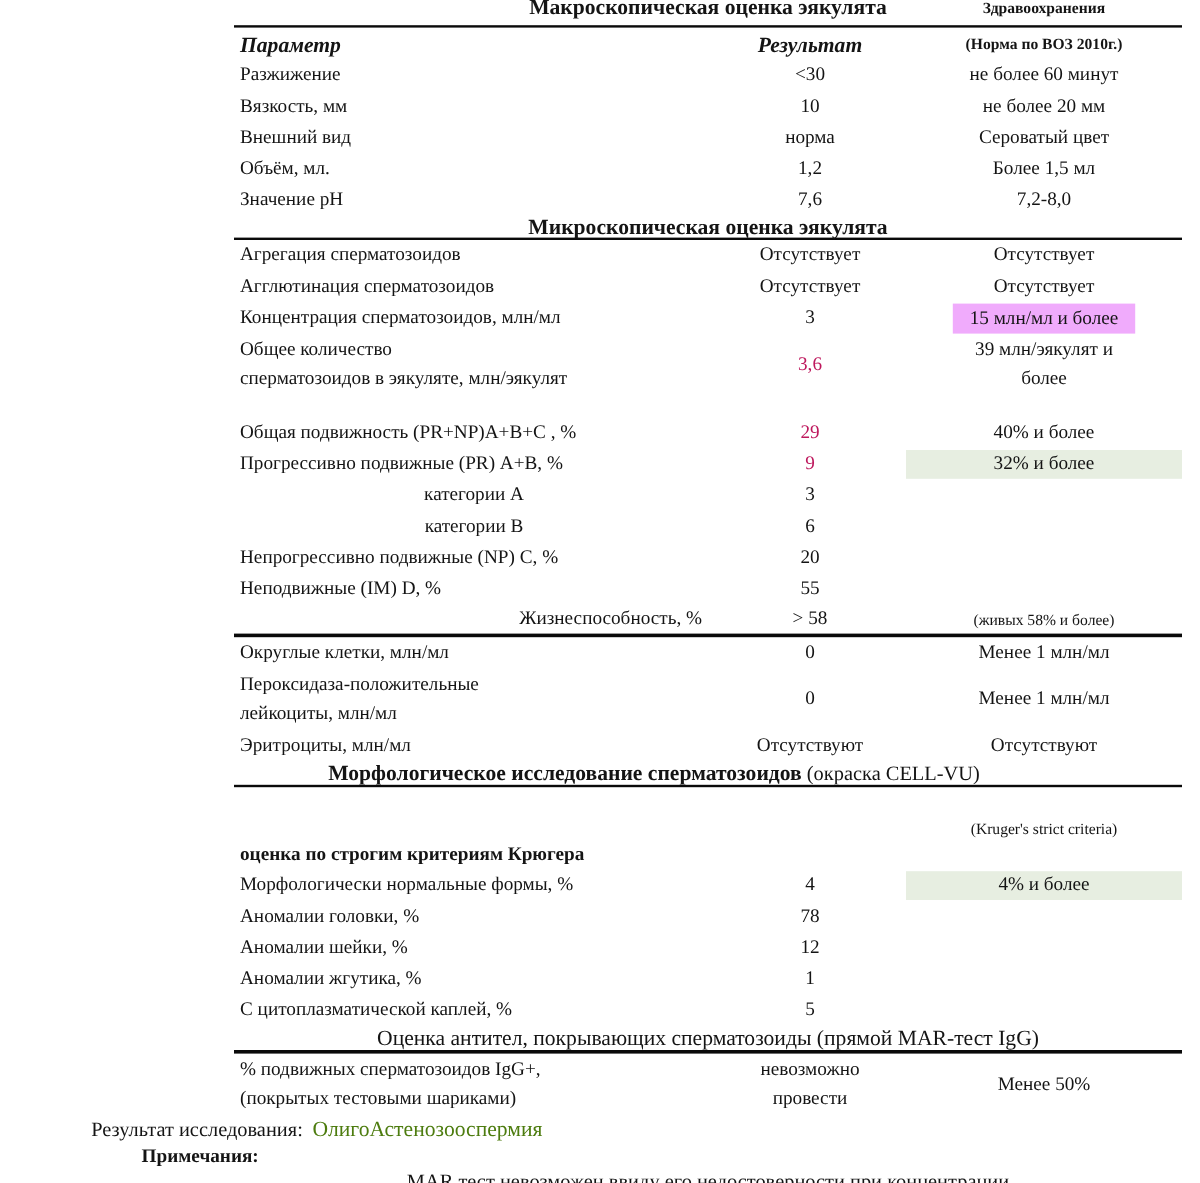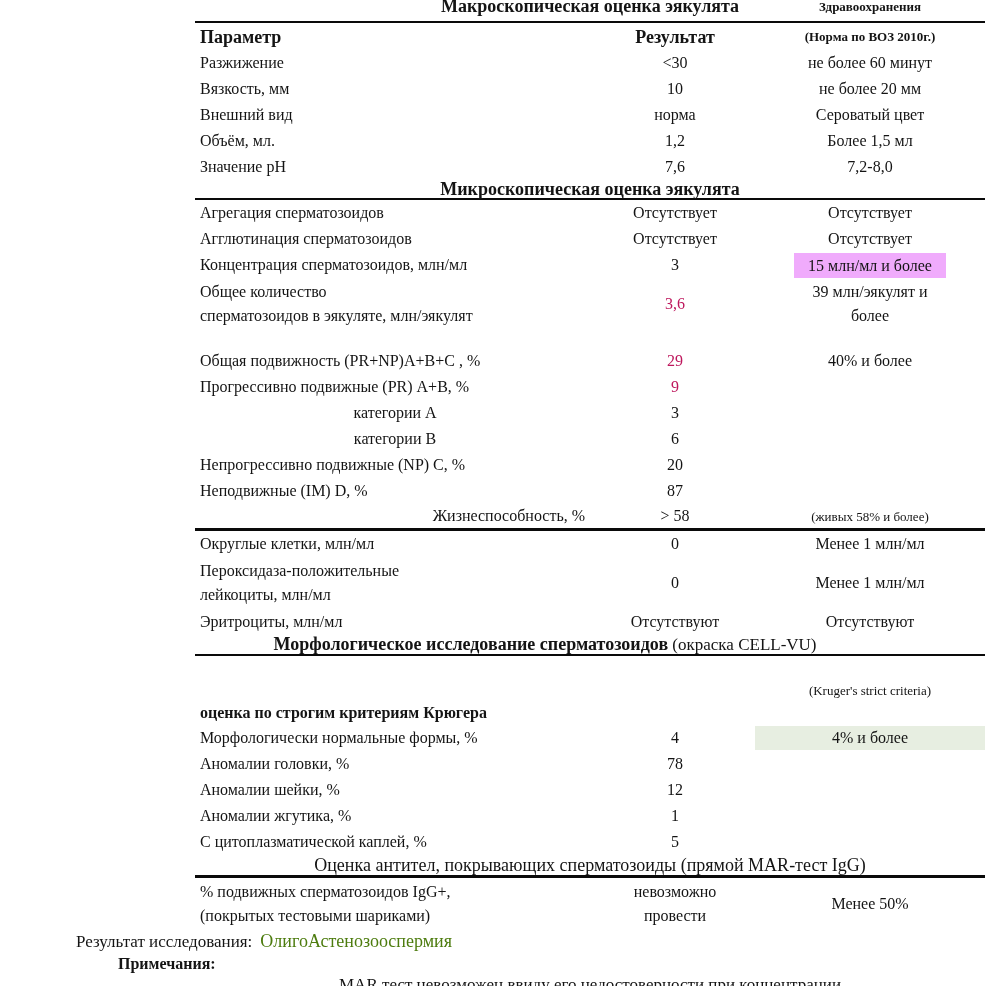--- a/index.html
+++ b/index.html
@@ -19,21 +19,21 @@
   .row.colhead{min-height:27px;}
   .row.tall{min-height:52px;}
   .row.short{min-height:24px;}
   .c{white-space:pre-line;line-height:24px;}
   .p{text-align:left;padding-left:5px;}
   .r{text-align:center;}
   .n{text-align:center;}
   .pc{text-align:center;padding-left:0;}
   .pr{text-align:right;padding-right:10px;}
   .bold{font-weight:bold;}
-  .fs18{font-size:18px;}
+  .fs18{font-size:18px;font-style:italic;}
   .small{font-size:13px;line-height:15px;}
   .blue{color:#be185d;}
   .hl{background:#e7eee1;}
   .hl-pill{display:inline-block;background:#f0abfc;padding:1px 14px;line-height:23px;}
   .sec-title{min-height:18px;line-height:18px;text-align:center;font-weight:bold;font-size:18px;}
   .morph-title{min-height:18px;line-height:19px;text-align:center;padding-right:90px;font-size:18px;}
   .morph-title .tail{font-weight:normal;font-size:17px;}
   .mar-title{min-height:19px;line-height:20px;text-align:center;font-weight:normal;font-size:18px;}
   .gap{height:18px;}
   
@@ -116,39 +116,40 @@
     <div class="gap"></div>
 
     <div class="row">
       <div class="c p">Общая подвижность (PR+NP)A+B+C , %</div>
       <div class="c r blue">29</div>
       <div class="c n">40% и более</div>
     </div>
     <div class="row">
       <div class="c p">Прогрессивно подвижные (PR) A+B, %</div>
       <div class="c r blue">9</div>
+      <div class="c n hl">32% и более</div>
     </div>
     <div class="row">
       <div class="c p pc">категории A</div>
       <div class="c r">3</div>
       <div class="c n"></div>
     </div>
     <div class="row">
       <div class="c p pc">категории B</div>
       <div class="c r">6</div>
       <div class="c n"></div>
     </div>
     <div class="row">
       <div class="c p">Непрогрессивно подвижные (NP) C, %</div>
       <div class="c r">20</div>
       <div class="c n"></div>
     </div>
     <div class="row">
       <div class="c p">Неподвижные (IM) D, %</div>
-      <div class="c r">87</div>
+      <div class="c r">55</div>
       <div class="c n"></div>
     </div>
     <div class="row short">
       <div class="c p pr">Жизнеспособность, %</div>
       <div class="c r">&gt; 58</div>
       <div class="c n small">(живых 58% и более)</div>
     </div>
     <div class="rule thick"></div>
 
     <div class="row">

